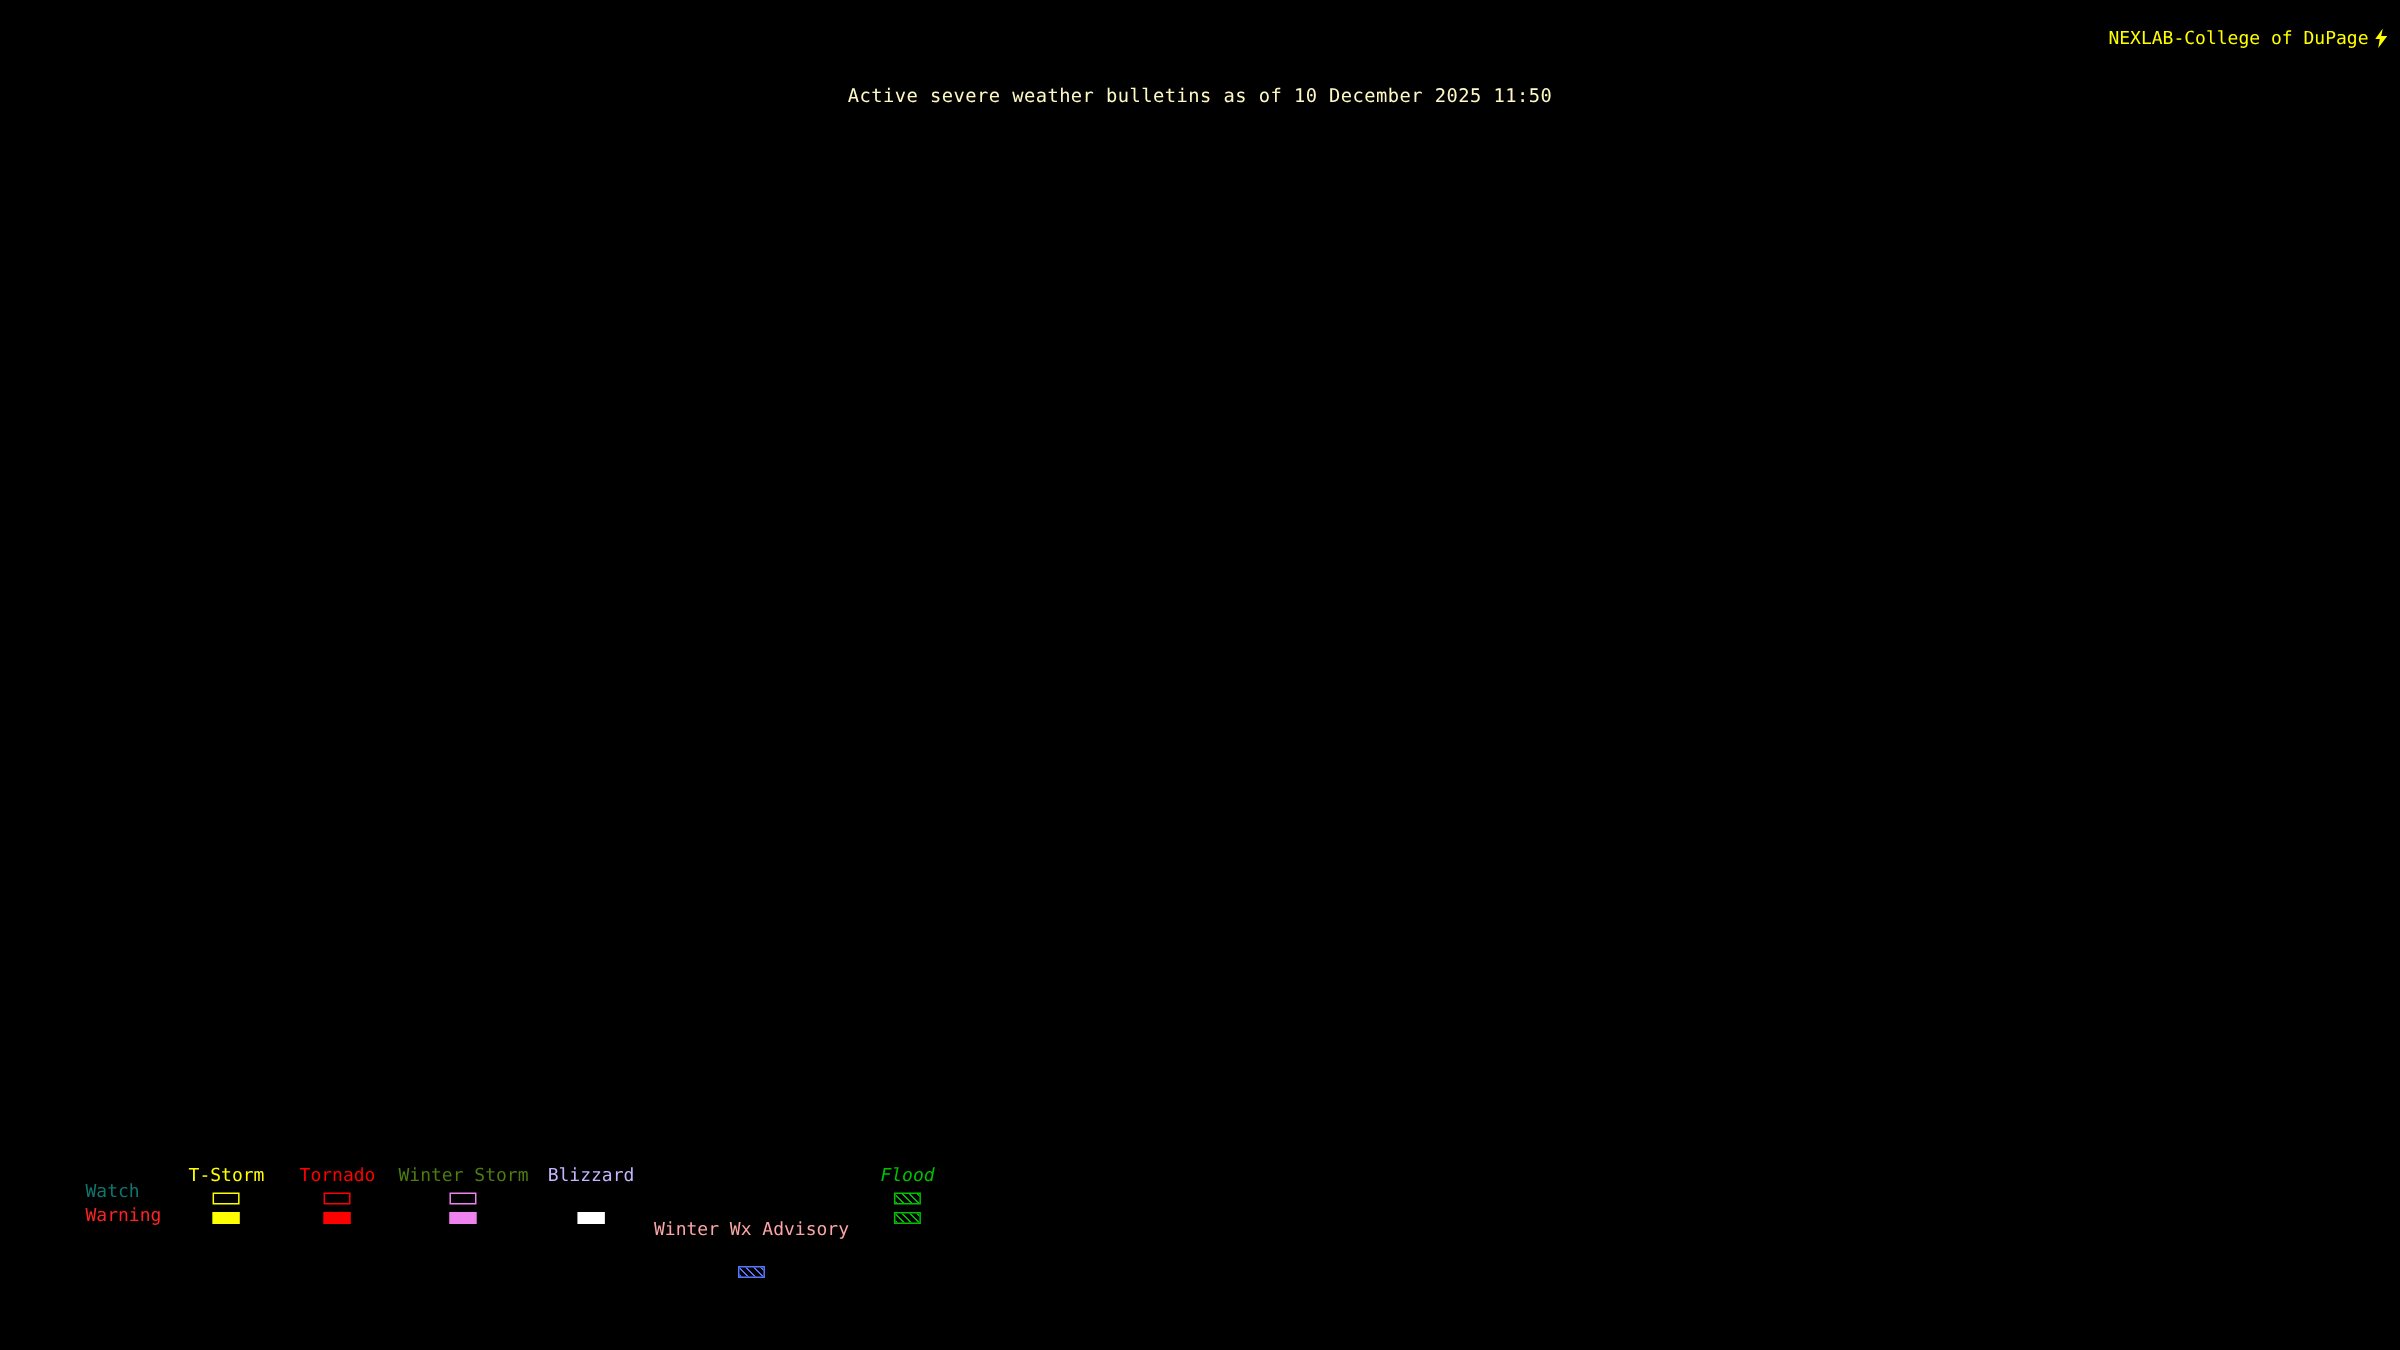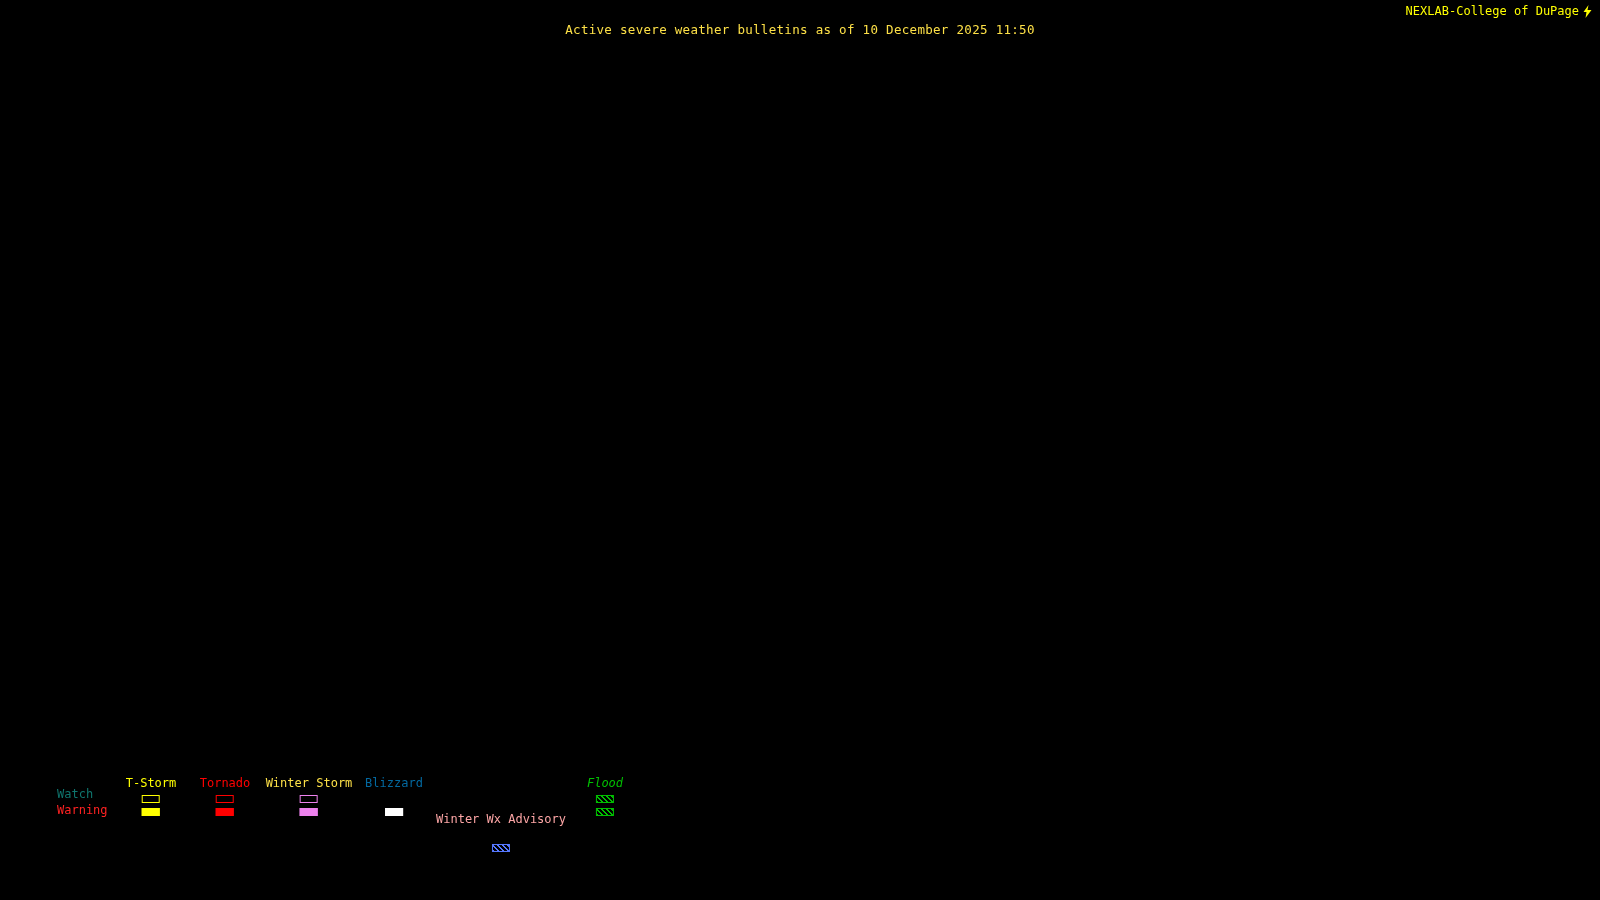--- a/index.html
+++ b/index.html
@@ -26,21 +26,21 @@
     left: 50%;
     transform: translateX(-50%);
     font-size: 12.5px;
     letter-spacing: 0.3px;
     white-space: nowrap;
     z-index: 2;
   }
 
   .brand {
     position: absolute;
-    top: 4px;
+    top: 18px;
     right: 8px;
     display: flex;
     align-items: center;
     gap: 4px;
     font-size: 12px;
     white-space: nowrap;
     z-index: 2;
   }
   .brand .logo { display: inline-flex; align-items: center; }
 
@@ -92,21 +92,21 @@
   .col-3 { left: 309px; }
   .col-4 { left: 394px; }
   .col-5 { left: 501px; }
   .col-6 { left: 605px; }
 </style>
 </head>
 <body>
 
 <div class="map-area"></div>
 
-<div class="title" style="color: #fde047;">Active severe weather bulletins as of 10 December 2025 11:50</div>
+<div class="title" style="color: #fef9c3; margin-top: 34px;">Active severe weather bulletins as of 10 December 2025 11:50</div>
 
 <div class="brand">
   <span style="color: rgb(255, 255, 0);">NEXLAB-College of DuPage</span>
   <span class="logo" style="color: rgb(255, 255, 0);">
     <svg width="9" height="13" viewBox="0 0 9 13" aria-hidden="true">
       <path d="M5.5 0 L0.5 7 H3.5 L2.5 13 L8.5 5 H4.5 Z" fill="currentColor"></path>
     </svg>
   </span>
 </div>
 
@@ -122,27 +122,27 @@
     <div class="swatch" data-style="filled" style="color: rgb(255, 255, 0);"></div>
   </div>
 
   <div class="legend-col col-2">
     <div class="cat-label" style="color: rgb(255, 0, 0);">Tornado</div>
     <div class="swatch" data-style="outline" style="color: rgb(255, 0, 0);"></div>
     <div class="swatch" data-style="filled" style="color: rgb(255, 0, 0);"></div>
   </div>
 
   <div class="legend-col col-3">
-    <div class="cat-label" style="color: #fde047;">Winter Storm</div>
+    <div class="cat-label" style="color: #4d7c0f;">Winter Storm</div>
     <div class="swatch" data-style="outline" style="color: rgb(238, 130, 238);"></div>
     <div class="swatch" data-style="filled" style="color: rgb(238, 130, 238);"></div>
   </div>
 
   <div class="legend-col col-4">
-    <div class="cat-label" style="color: #0369a1;">Blizzard</div>
+    <div class="cat-label" style="color: #c4b5fd;">Blizzard</div>
     <div class="swatch" data-style="none" style="color: rgb(255, 255, 255);"></div>
     <div class="swatch" data-style="filled" style="color: rgb(255, 255, 255);"></div>
   </div>
 
   <div class="legend-col col-5">
     <div class="cat-label" style="color: #fca5a5; margin-top: 36px;">Winter Wx Advisory</div>
     <div class="swatch" data-style="none" style="color: rgb(85, 119, 255);"></div>
     <div class="swatch" data-style="hatched" style="color: rgb(85, 119, 255);"></div>
   </div>
 

